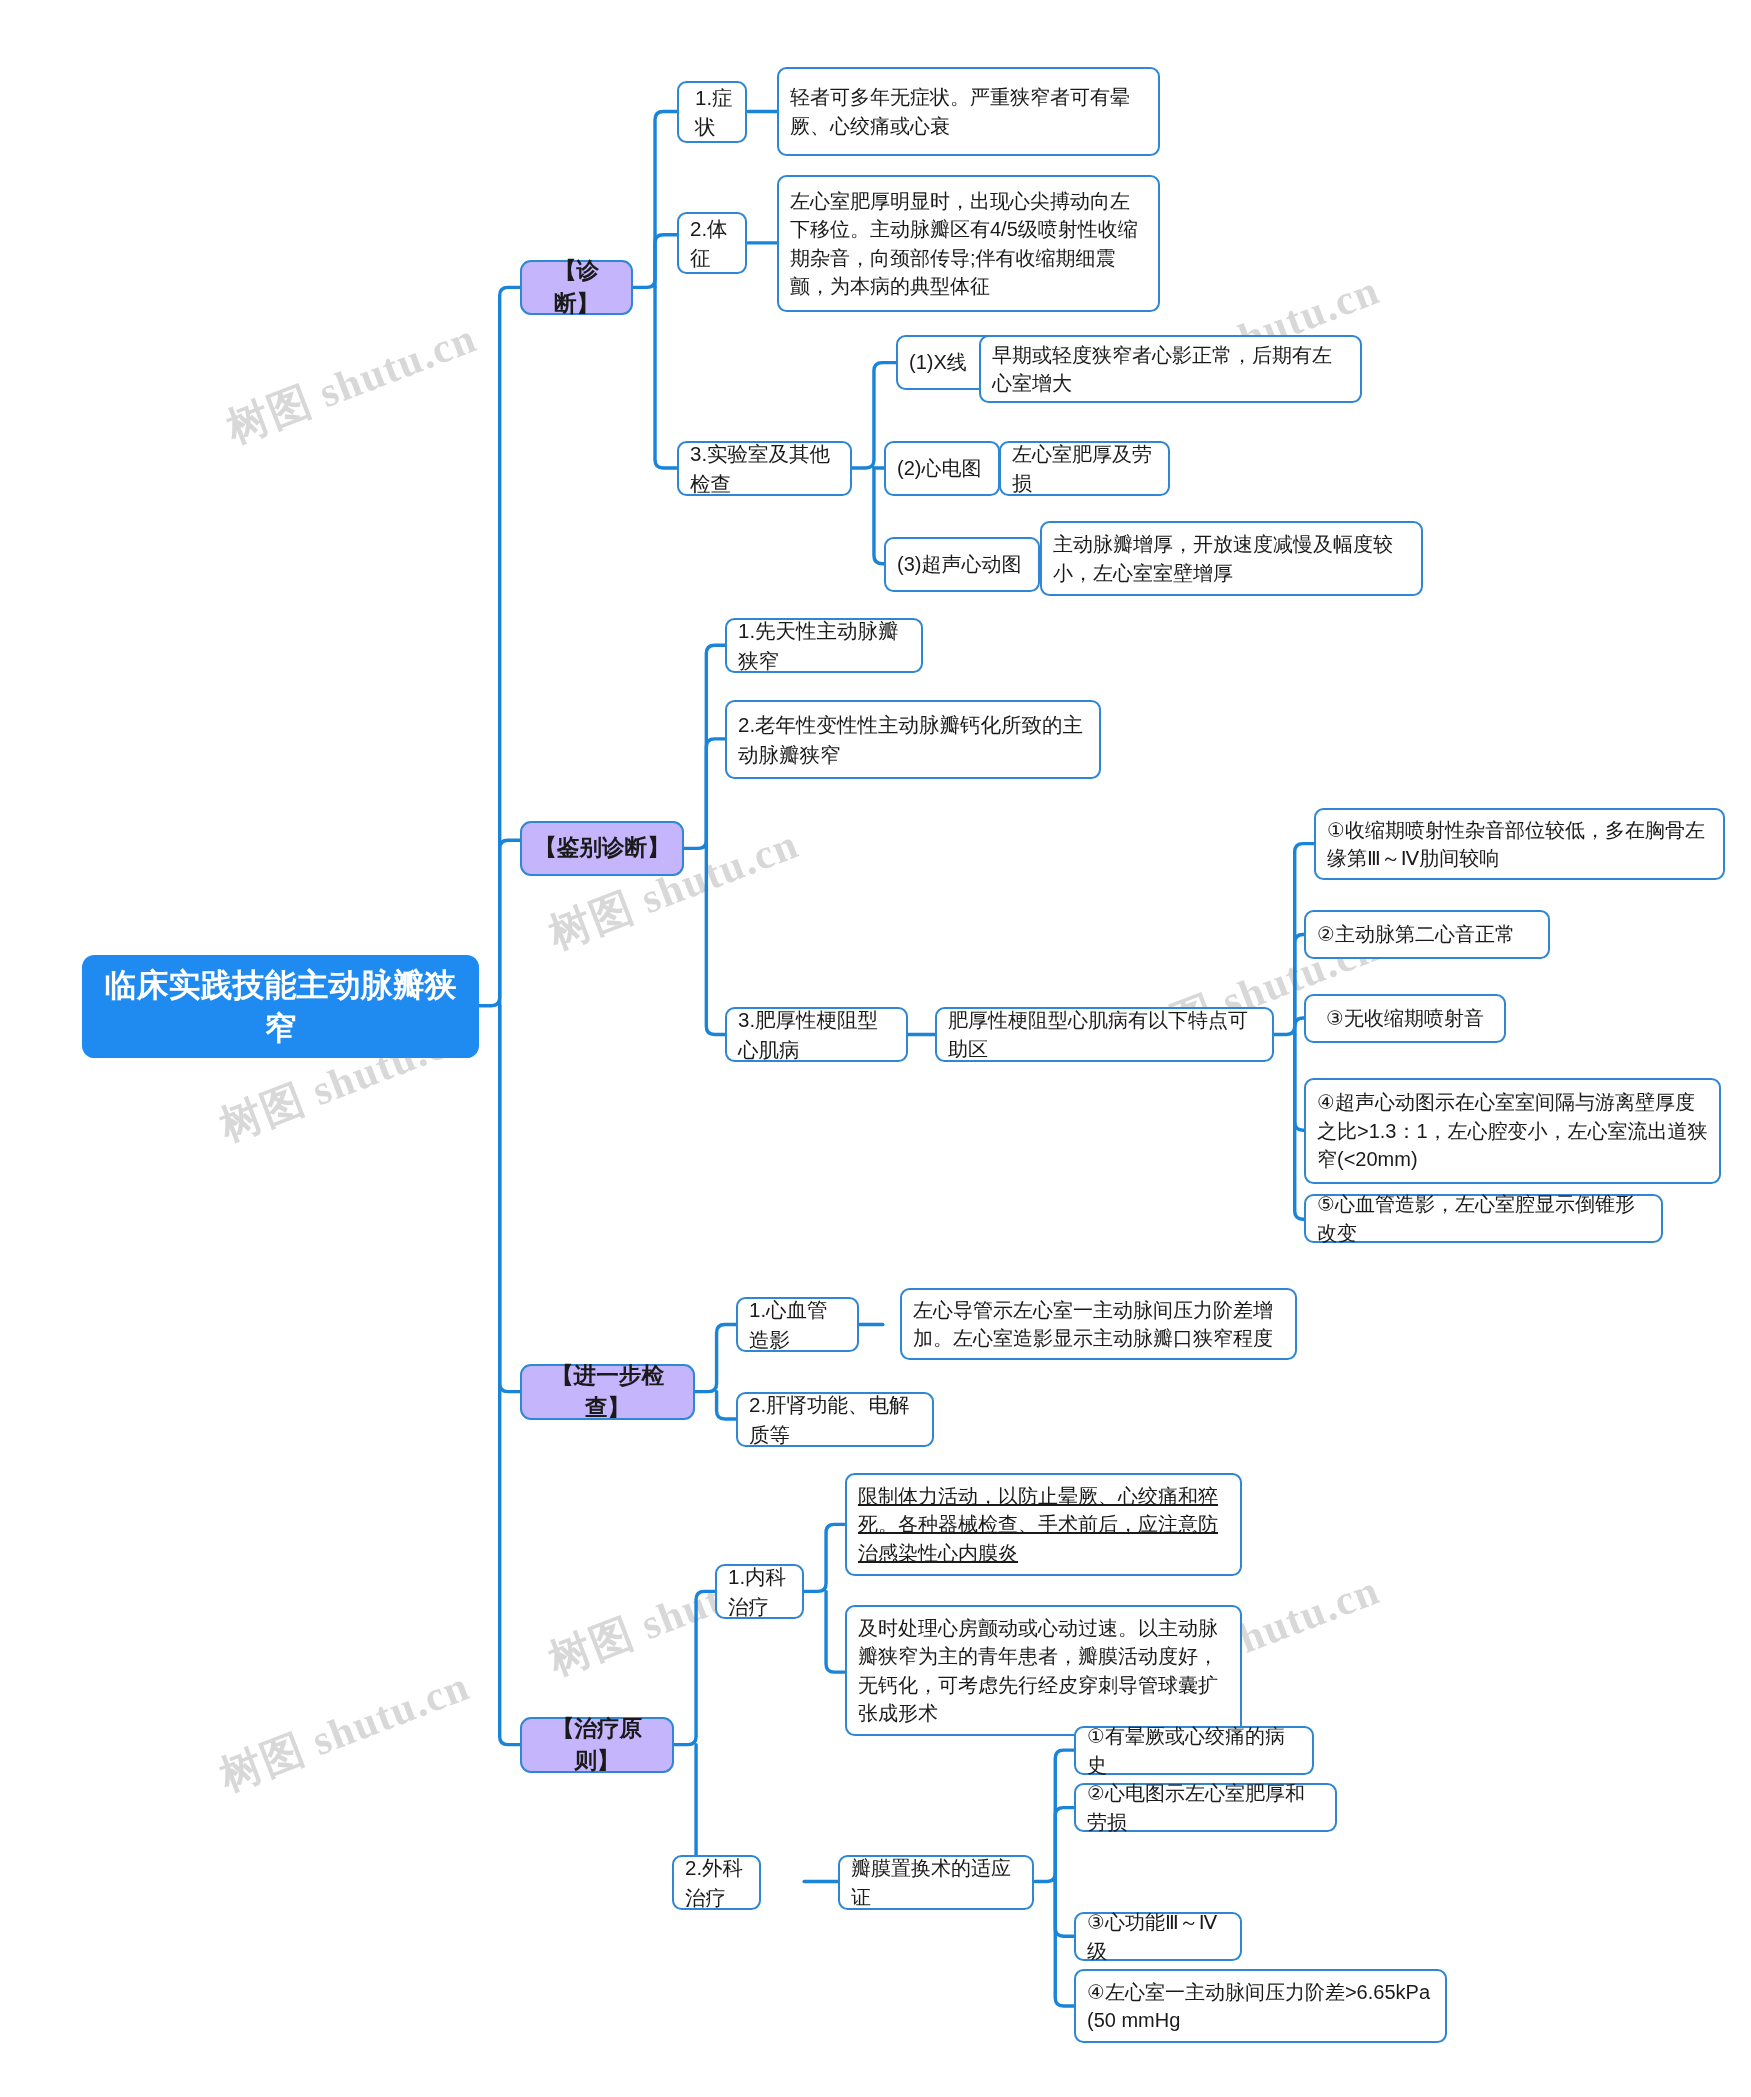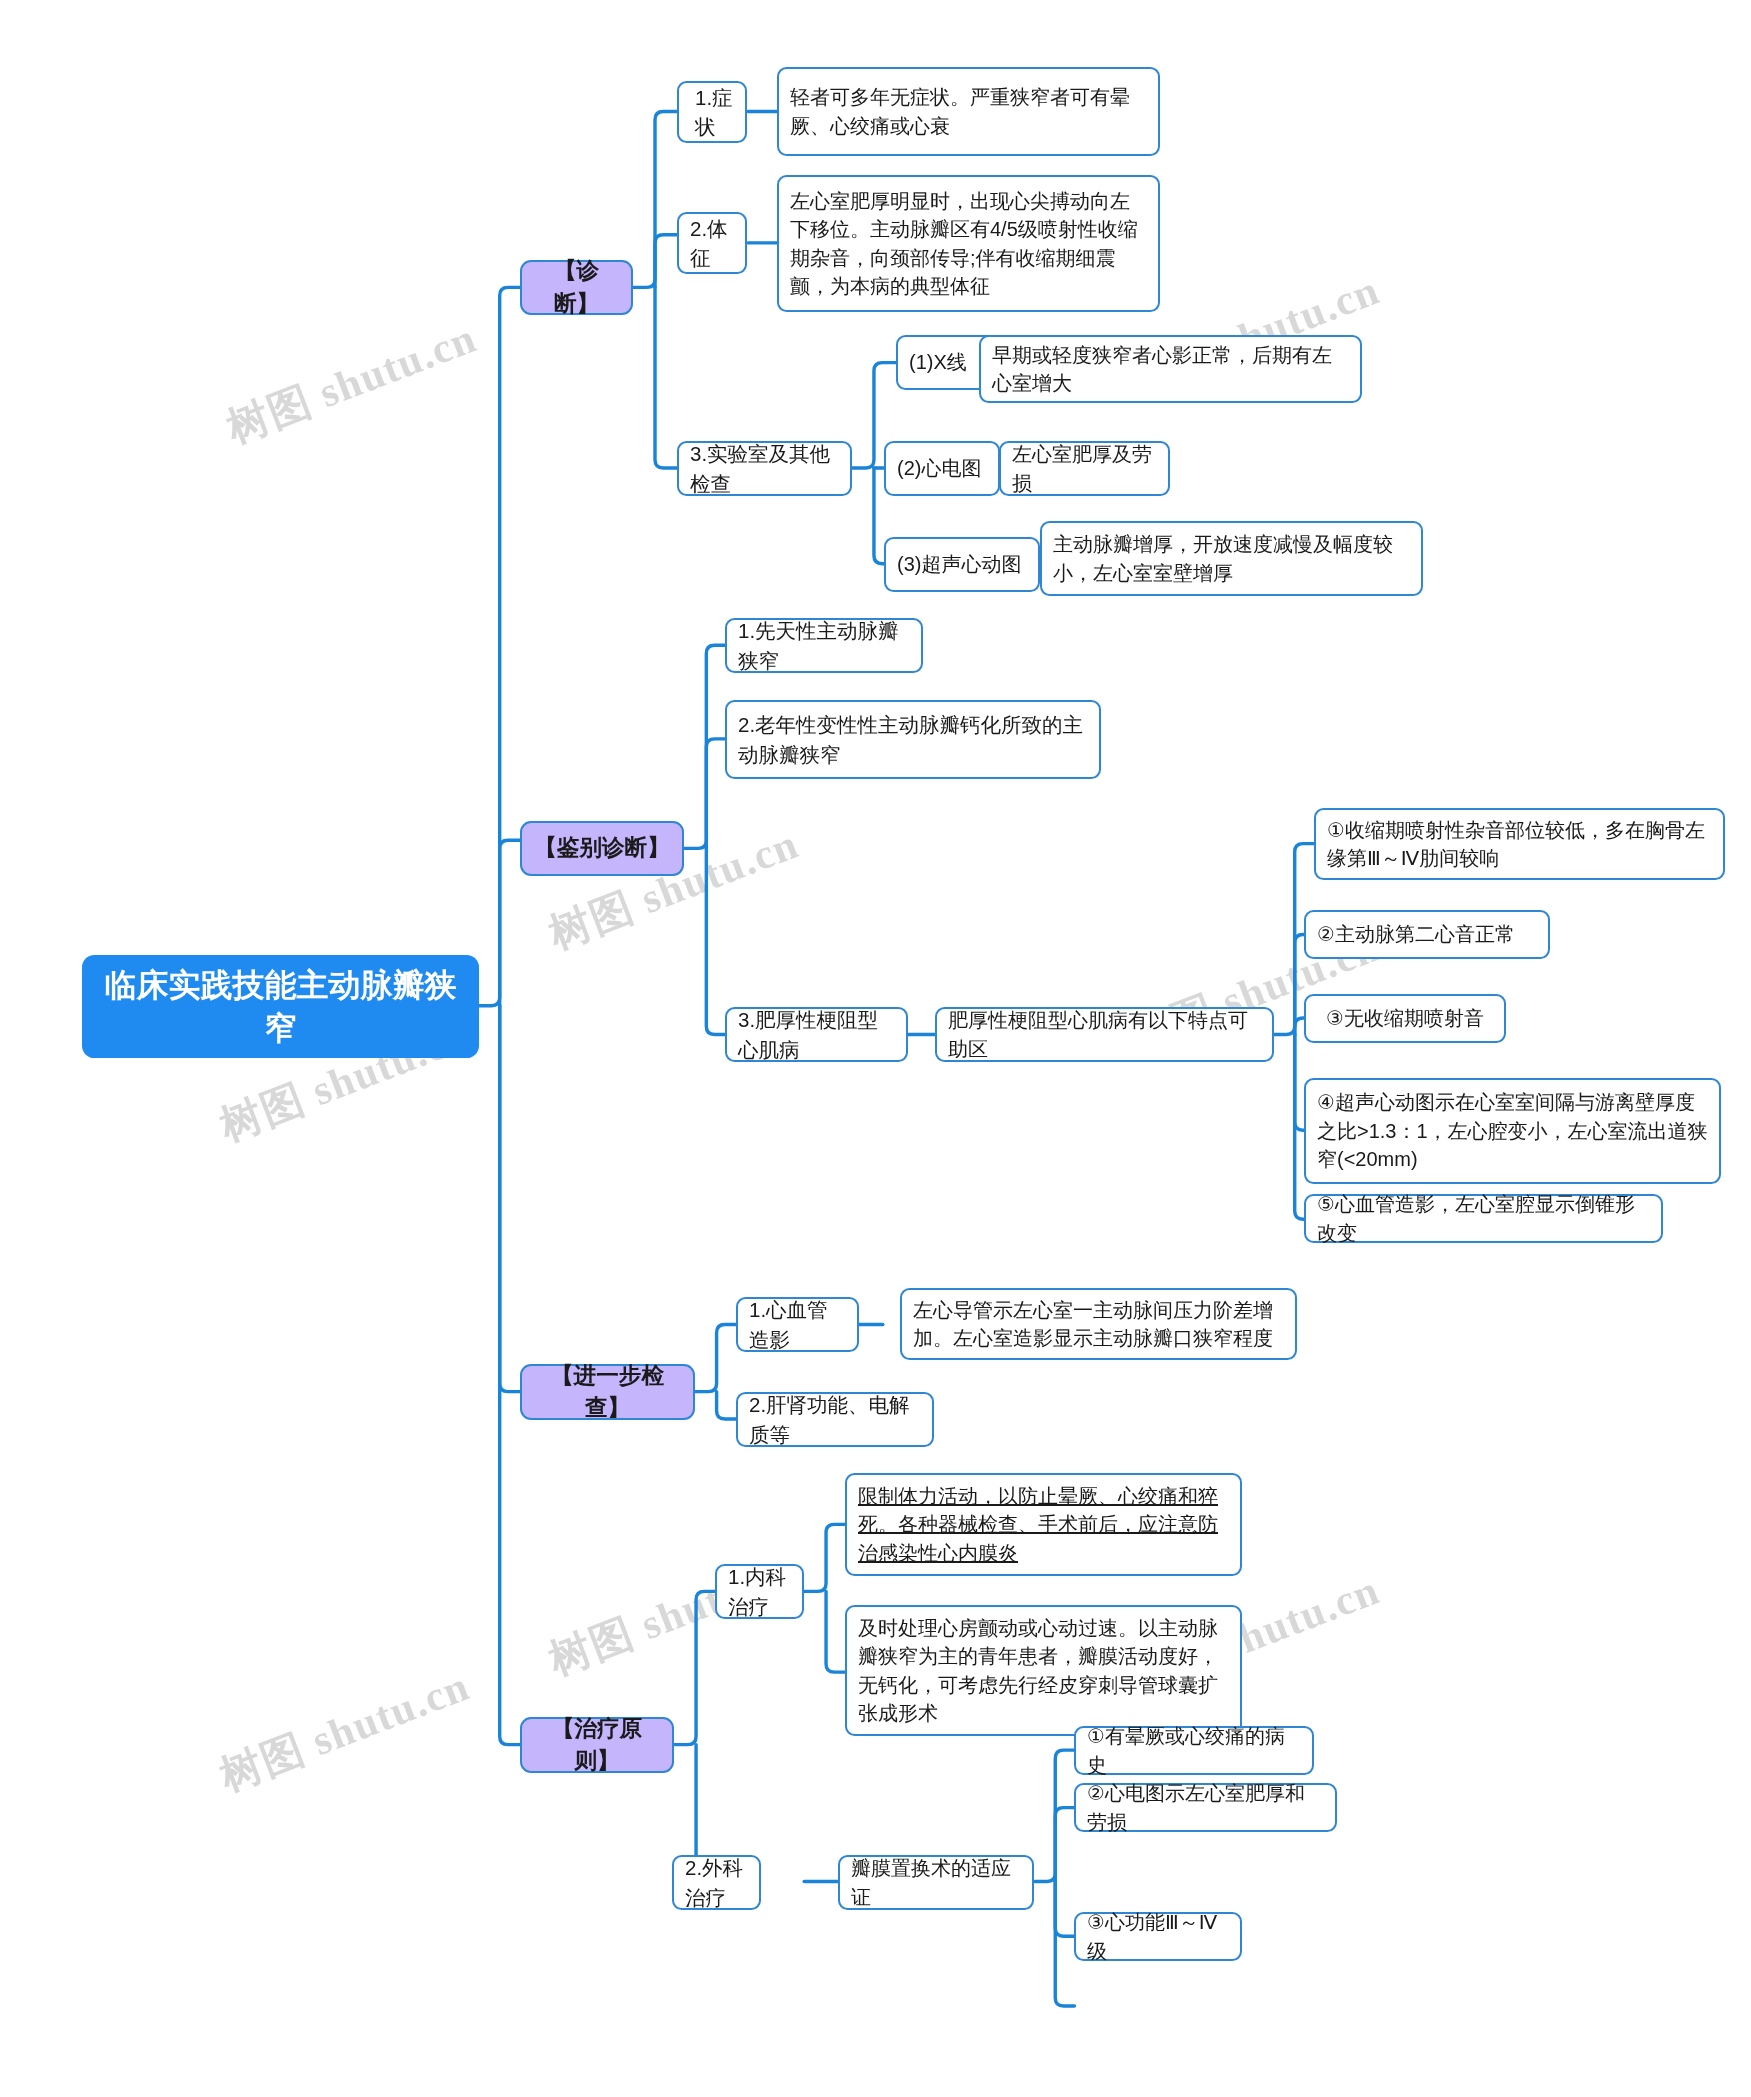--- a/index.html
+++ b/index.html
@@ -234,15 +234,18 @@
 
   <div class="node leaf" style="left:1074px;top:1726px;width:240px;height:49px;">
     <span>①有晕厥或心绞痛的病史</span>
   </div>
   <div class="node leaf" style="left:1074px;top:1783px;width:263px;height:49px;">
     <span>②心电图示左心室肥厚和劳损</span>
   </div>
   <div class="node leaf" style="left:1074px;top:1912px;width:168px;height:49px;">
     <span>③心功能Ⅲ～Ⅳ级</span>
   </div>
+  <div class="node leaf" style="left:1074px;top:1969px;width:373px;height:74px;">
+    <span>④左心室一主动脉间压力阶差&gt;6.65kPa (50 mmHg</span>
+  </div>
 
 </div>
 
 
 </body></html>

